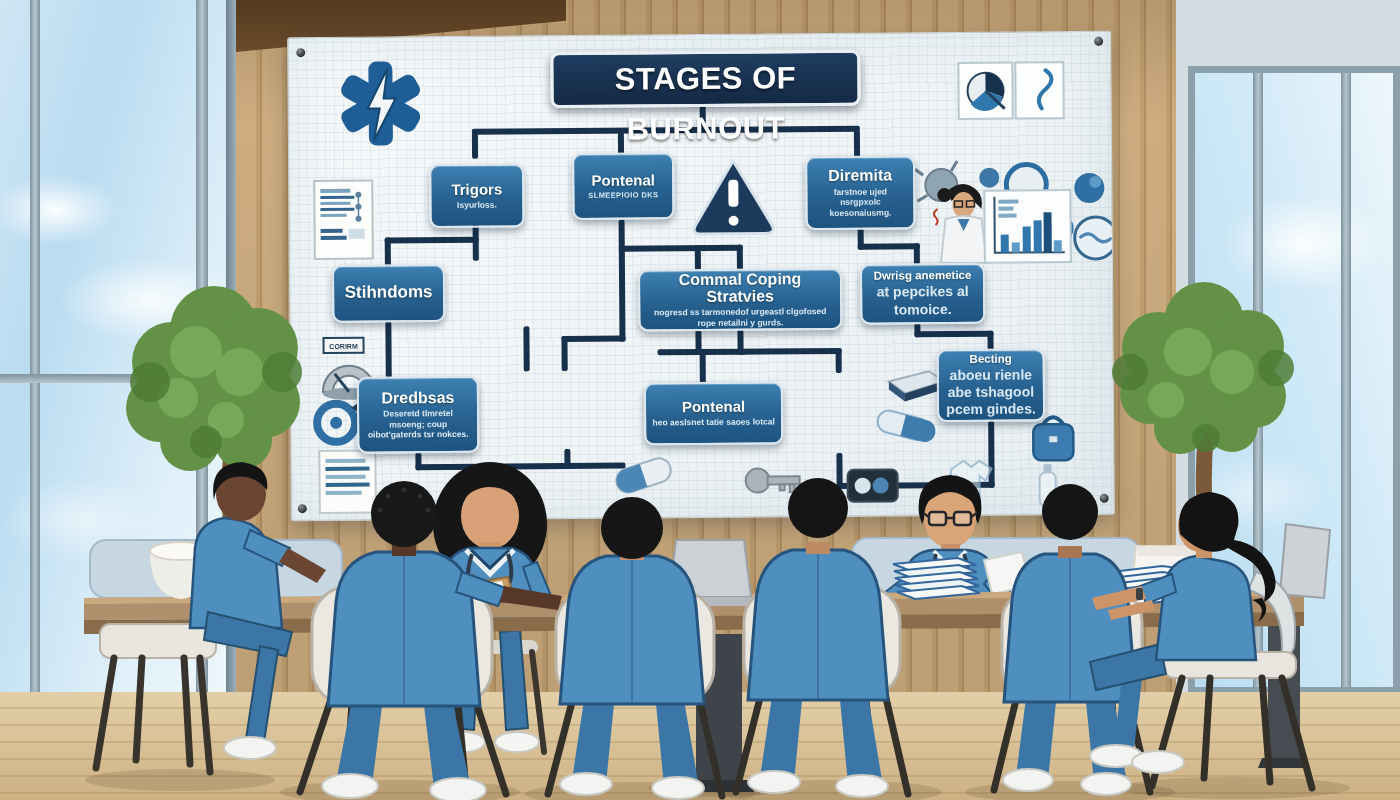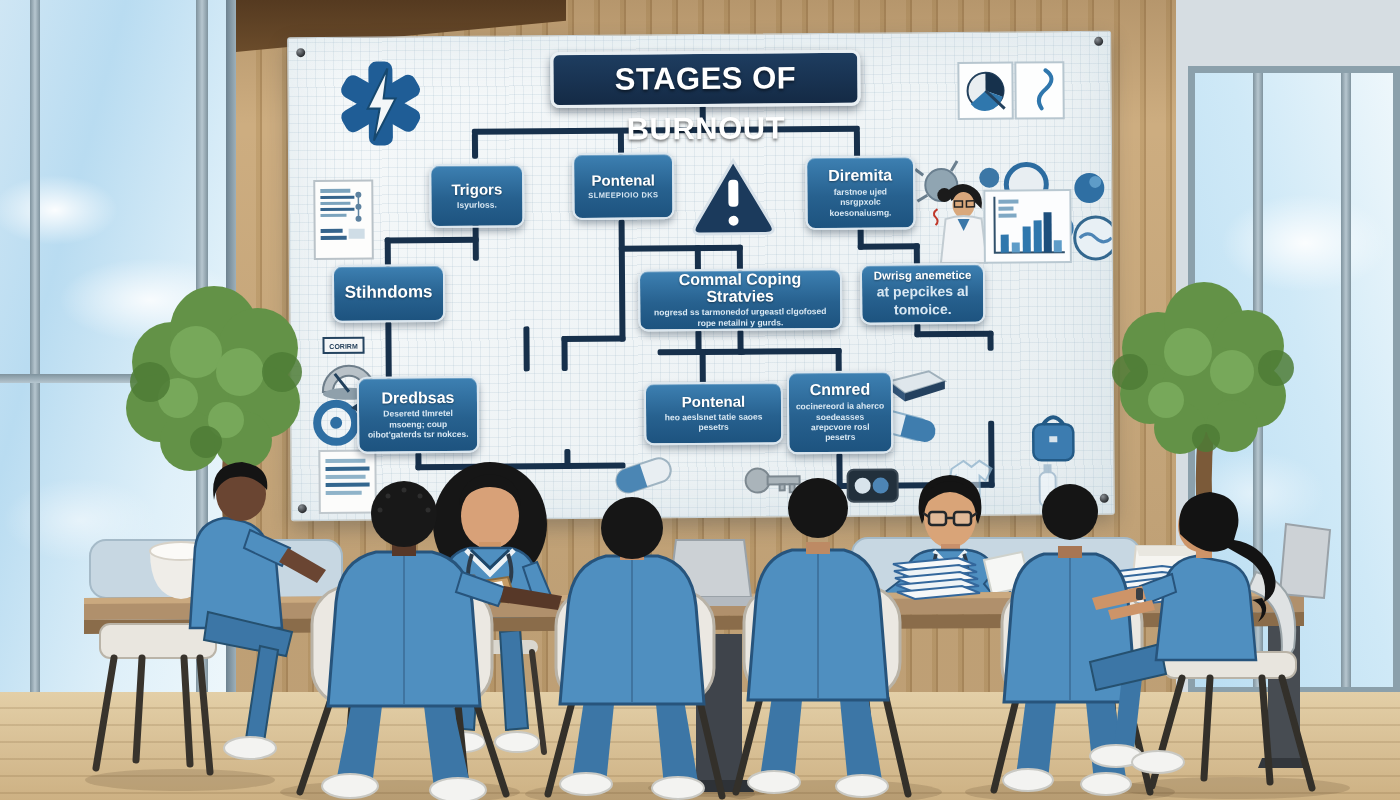--- a/index.html
+++ b/index.html
@@ -307,25 +307,25 @@
     <div class="fbox st2" style="left:570px;top:230px;width:125px;height:61px">
       <div class="t">Dwrisg anemetice</div>
       <div class="b">at pepcikes al tomoice.</div>
     </div>
     <div class="fbox st" style="left:66px;top:339px;width:122px;height:77px">
       <div class="t">Dredbsas</div>
       <div class="b">Deseretd tlmretel msoeng; coup oibot'gaterds tsr nokces.</div>
     </div>
     <div class="fbox" style="left:353px;top:347px;width:139px;height:63px">
       <div class="t">Pontenal</div>
-      <div class="b">heo aeslsnet tatie saoes pesetrs</div>
-    </div>
-    <div class="fbox st" style="left:496px;top:337px;width:106px;height:83px">
-      <div class="t">Cnmred</div>
-      <div class="b">cocinereord ia aherco soedeasses arepcvore rosl pesetrs</div>
+      <div class="b">heo aeslsnet tatie saoes lotcal</div>
+    </div>
+    <div class="fbox st2" style="left:646px;top:316px;width:108px;height:73px">
+      <div class="t">Becting</div>
+      <div class="b">aboeu rienle abe tshagool pcem gindes.</div>
     </div>
   </div>
 
   <svg class="scene" viewBox="0 0 1400 800">
 
     <g>
       <path d="M224 440 Q218 510 228 562 L246 562 Q236 505 242 440 Z" fill="#7b5a39"></path>
       <g fill="#639247">
         <circle cx="172" cy="362" r="40"></circle>
           <circle cx="214" cy="330" r="44"></circle>

